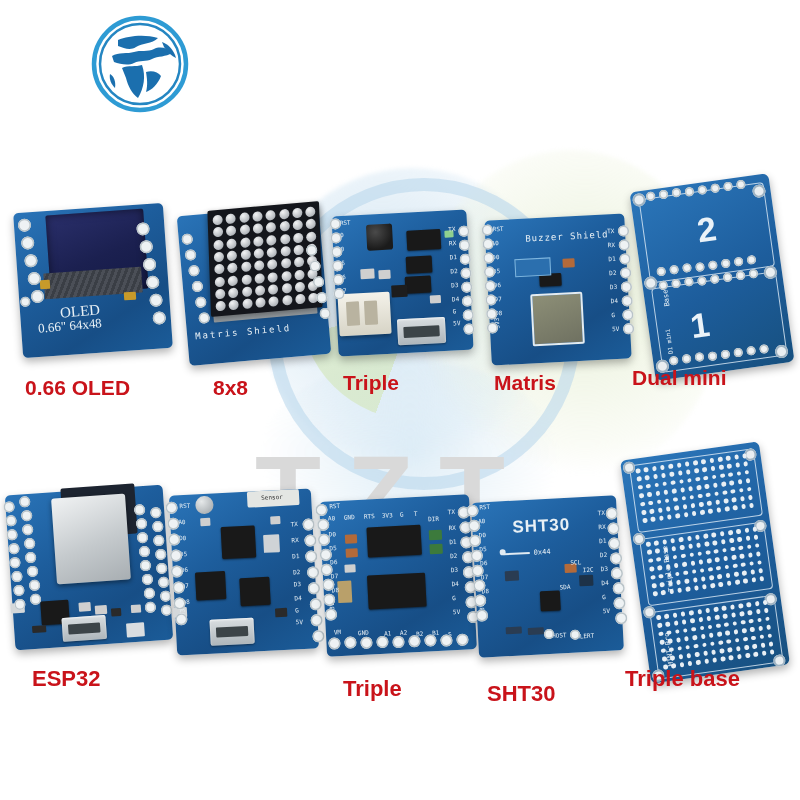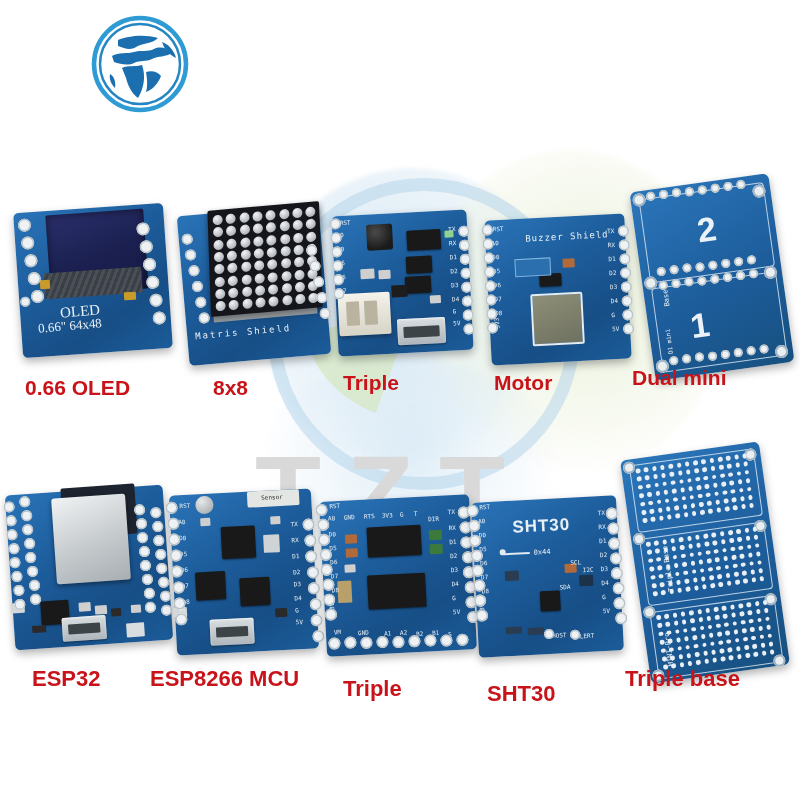--- a/index.html
+++ b/index.html
@@ -332,21 +332,21 @@
     <div class="pad" style="left:-3px;top:102px;width:11px;height:11px;"></div>
     <div class="pad" style="left:133px;top:12px;width:11px;height:11px;"></div>
     <div class="pad" style="left:133px;top:26px;width:11px;height:11px;"></div>
     <div class="pad" style="left:133px;top:40px;width:11px;height:11px;"></div>
     <div class="pad" style="left:133px;top:54px;width:11px;height:11px;"></div>
     <div class="pad" style="left:133px;top:68px;width:11px;height:11px;"></div>
     <div class="pad" style="left:133px;top:82px;width:11px;height:11px;"></div>
     <div class="pad" style="left:133px;top:96px;width:11px;height:11px;"></div>
     <div class="pad" style="left:133px;top:110px;width:11px;height:11px;"></div>
   </div>
-  <div class="label" style="left:14px;top:196px;font-size:21px;">Motor</div>
+  <div class="label" style="left:14px;top:196px;font-size:21px;">Matris</div>
 </div>
 
 <div class="prod" style="left:620px;top:170px;width:180px;height:220px;">
   <div class="base-plate" style="left:22px;top:12px;width:140px;height:190px;transform:rotate(-8deg);">
     <div class="base-outline" style="left:8px;top:8px;width:124px;height:83px;"></div>
     <div class="base-outline" style="left:8px;top:98px;width:124px;height:83px;"></div>
     <div class="base-num" style="left:62px;top:28px;">2</div>
     <div class="base-num" style="left:42px;top:122px;">1</div>
     <div class="silk" style="left:14px;top:106px;transform:rotate(-90deg);font-size:7px;">Base</div>
     <div class="silk" style="left:6px;top:150px;transform:rotate(-90deg);font-size:6px;">D1 mini</div>
@@ -504,21 +504,20 @@
         <div class="pad" style="left: 132px; top: 30px; width: 12px; height: 12px;"></div>
         <div class="pad" style="left: 132.5px; top: 46px; width: 12px; height: 12px;"></div>
         <div class="pad" style="left: 133px; top: 62px; width: 12px; height: 12px;"></div>
         <div class="pad" style="left: 133.5px; top: 78px; width: 12px; height: 12px;"></div>
         <div class="pad" style="left: 134px; top: 94px; width: 12px; height: 12px;"></div>
         <div class="pad" style="left: 134.5px; top: 110px; width: 12px; height: 12px;"></div>
         <div class="pad" style="left: 135px; top: 126px; width: 12px; height: 12px;"></div>
         <div class="pad" style="left: 135.5px; top: 142px; width: 12px; height: 12px;"></div>
       </div>
   </div>
-  <div class="label" style="left:-5px;top:196px;font-size:22px;">ESP8266 MCU</div>
 </div>
 
 <div class="prod" style="left:315px;top:480px;width:170px;height:210px;">
   <div class="pcb sheen" style="left:8px;top:18px;width:150px;height:155px;transform:rotate(-3deg);"></div>
   <div style="position:absolute;left:8px;top:18px;width:150px;height:155px;transform:rotate(-3deg);">
     <div class="chip" style="left:46px;top:28px;width:54px;height:30px;"></div>
     <div class="chip" style="left:44px;top:76px;width:58px;height:34px;"></div>
     <div class="cap" style="left:14px;top:80px;width:14px;height:22px;"></div>
     <div class="smd" style="left:24px;top:34px;width:12px;height:9px;background:#b36a3a;"></div>
     <div class="smd" style="left:24px;top:48px;width:12px;height:9px;background:#b36a3a;"></div>

